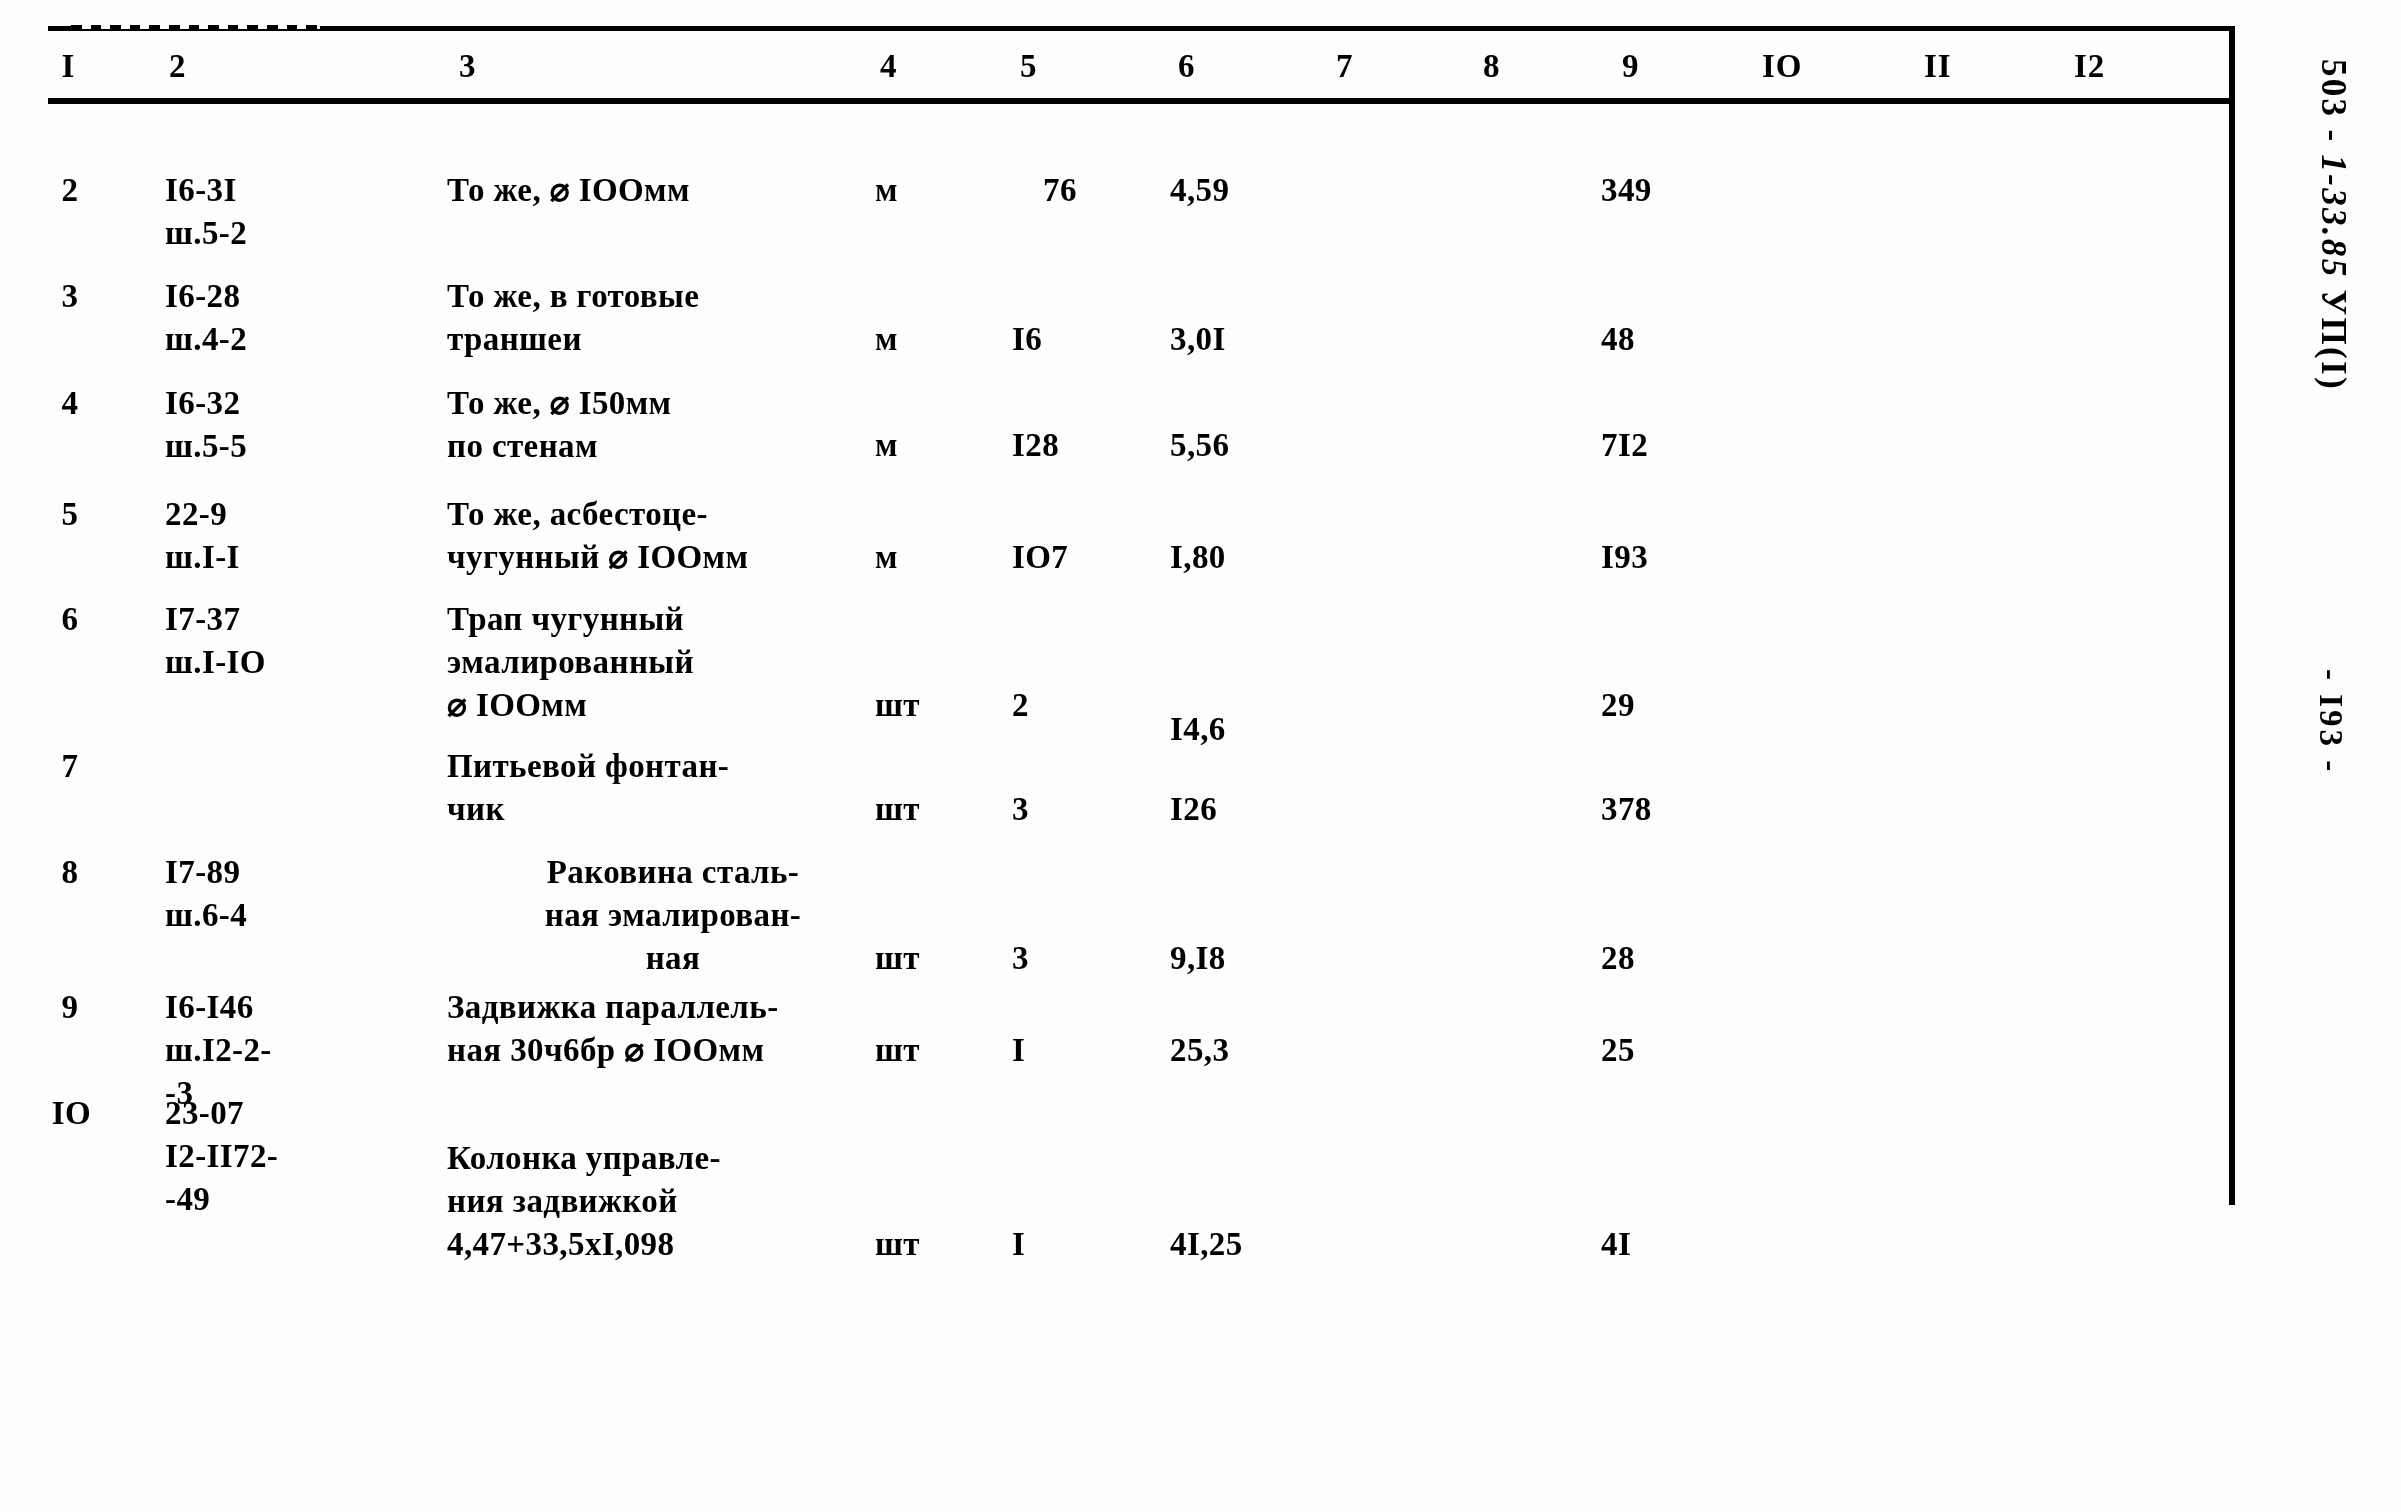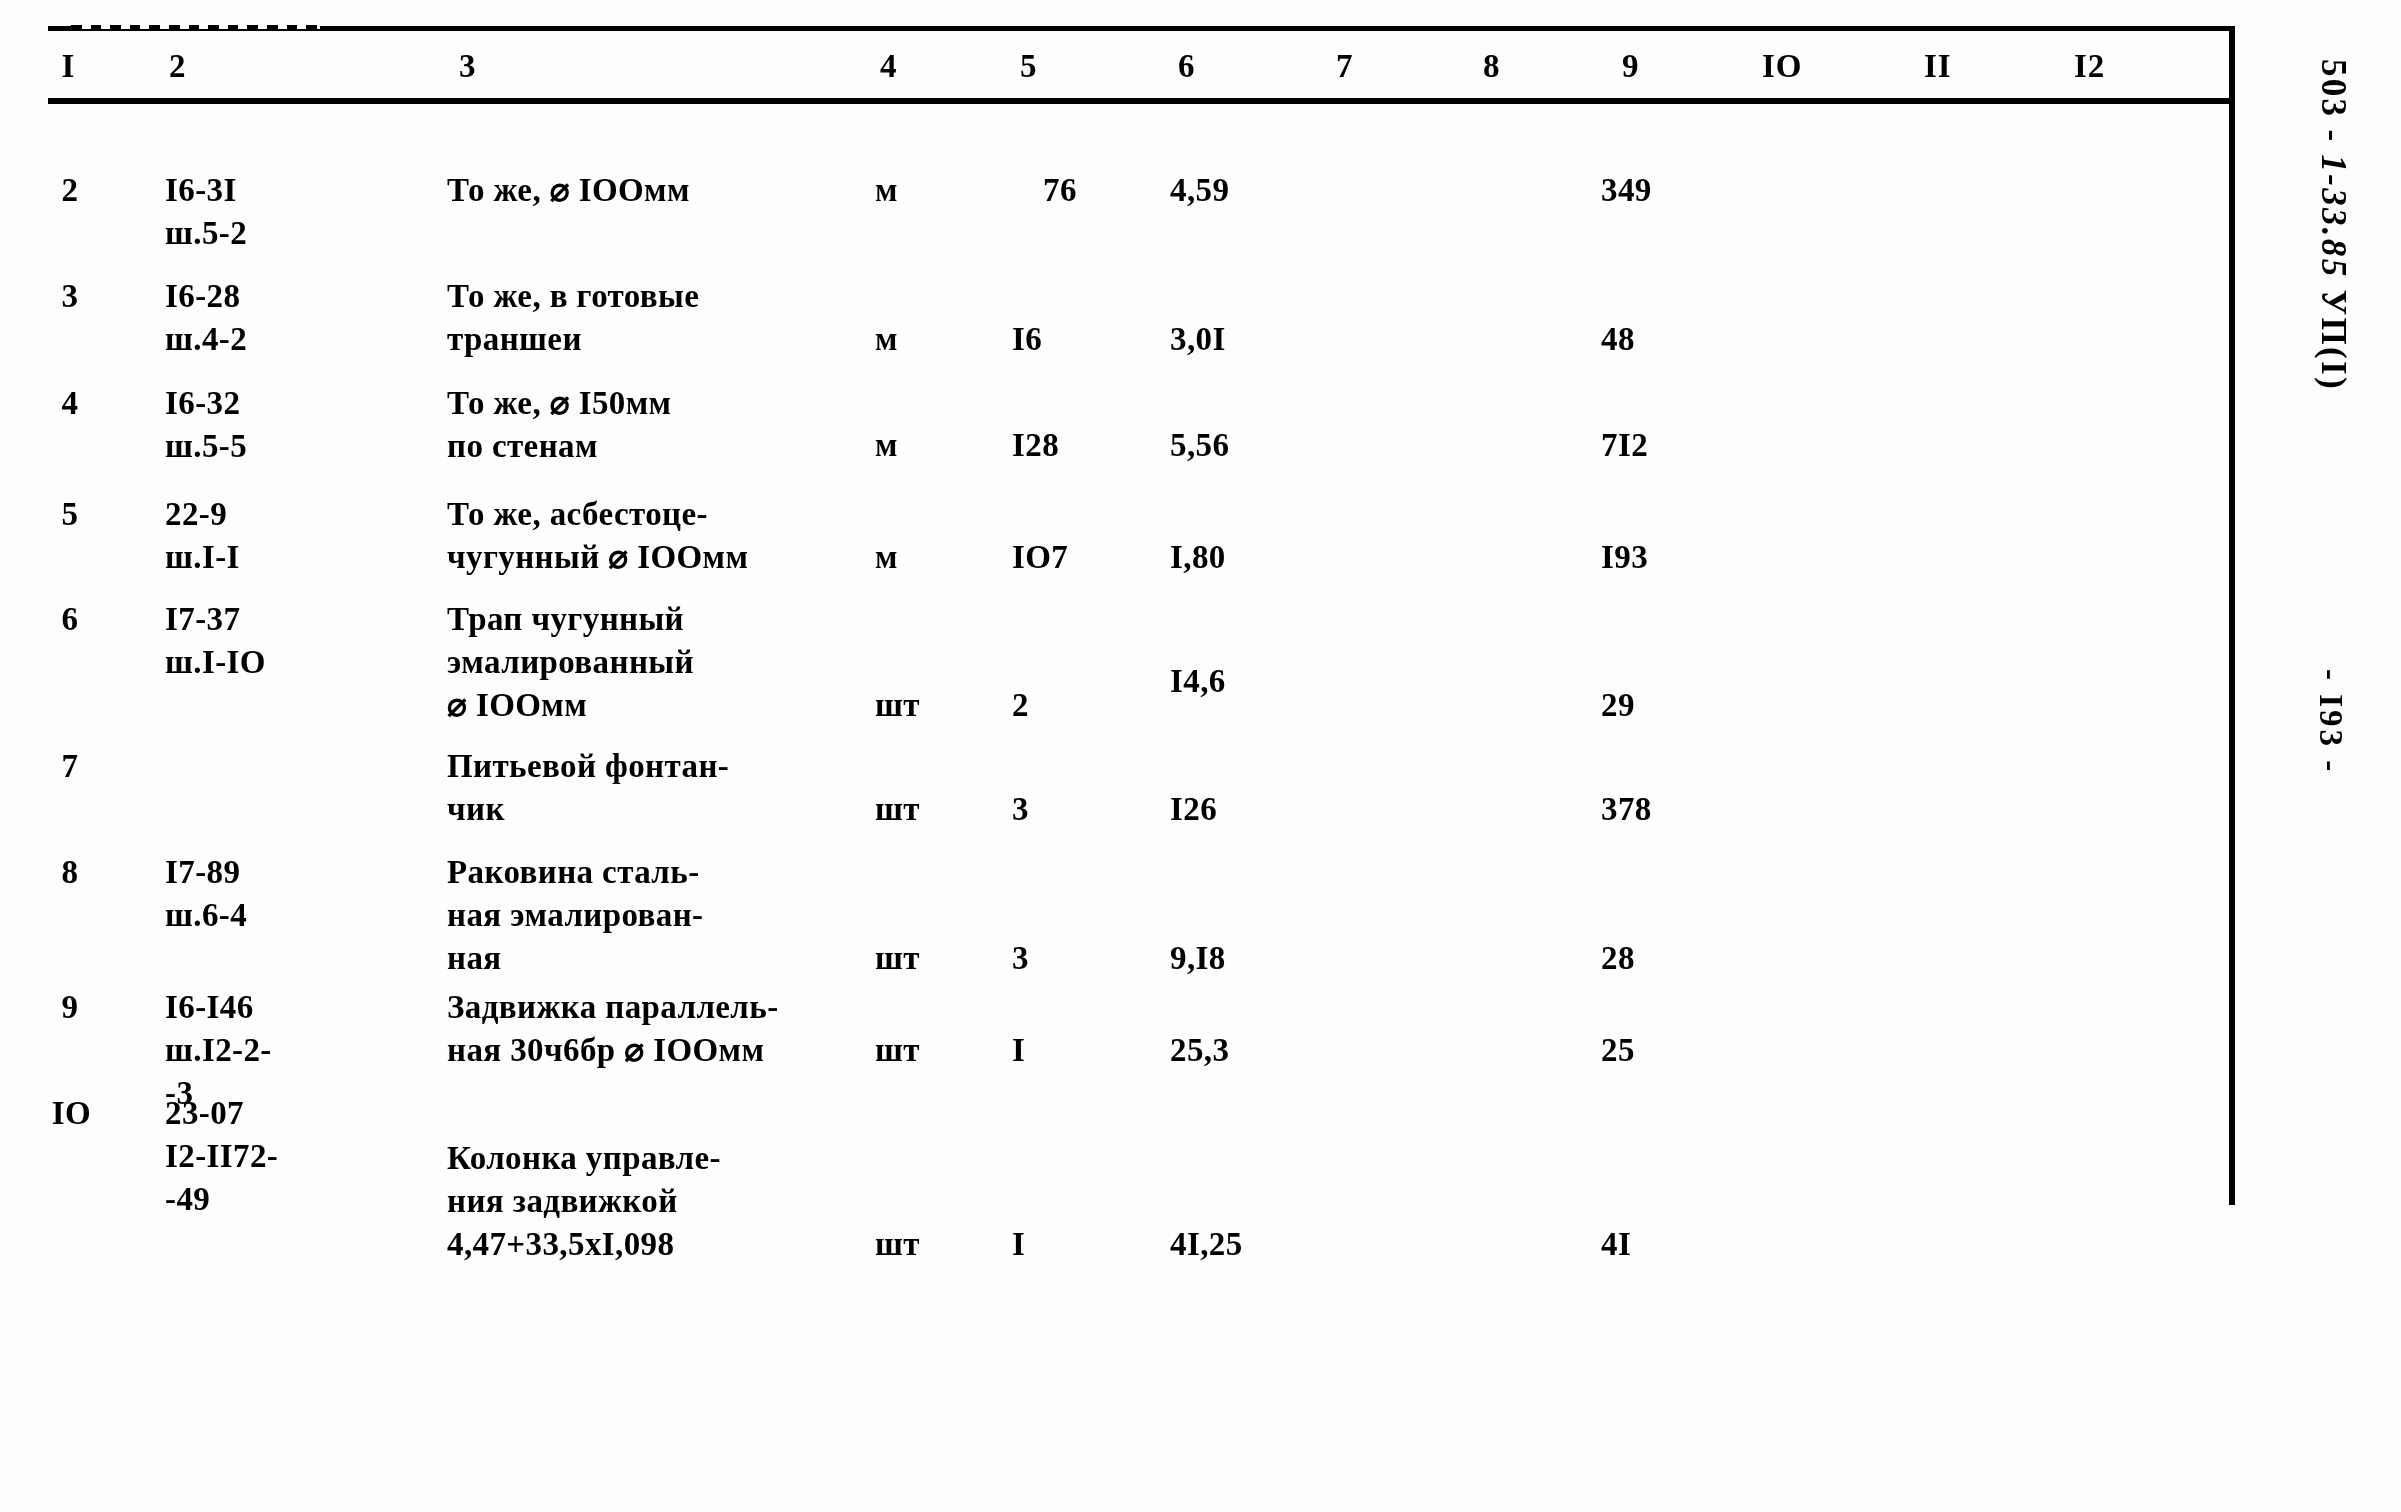--- a/index.html
+++ b/index.html
@@ -179,39 +179,39 @@
     <div class="cell c-total" style="left:1553px; top:510px;">I93</div>
 
     <div class="cell c-num" style="left:13.6px;   top:572px;">6</div>
     <div class="cell c-code" style="left:117px;  top:572px;">I7-37
 ш.I-IO</div>
     <div class="cell c-desc" style="left:399px;  top:572px;">Трап чугунный
 эмалированный
 ⌀ IOOмм</div>
     <div class="cell c-unit" style="left:827px; top:658px;">шт</div>
     <div class="cell c-qty" style="left:964px; top:658px;">2</div>
-    <div class="cell c-price" style="left:1122px; top:634px;">I4,6</div>
+    <div class="cell c-price" style="left:1122px; top:682px;">I4,6</div>
     <div class="cell c-c7" style="left:1281px; top:658px;"></div>
     <div class="cell c-c8" style="left:1427px; top:658px;"></div>
     <div class="cell c-total" style="left:1553px; top:658px;">29</div>
 
     <div class="cell c-num" style="left:13.6px;   top:719px;">7</div>
     <div class="cell c-desc" style="left:399px;  top:719px;">Питьевой фонтан-
 чик</div>
     <div class="cell c-unit" style="left:827px; top:762px;">шт</div>
     <div class="cell c-qty" style="left:964px; top:762px;">3</div>
     <div class="cell c-price" style="left:1122px; top:762px;">I26</div>
     <div class="cell c-c7" style="left:1281px; top:762px;"></div>
     <div class="cell c-c8" style="left:1427px; top:762px;"></div>
     <div class="cell c-total" style="left:1553px; top:762px;">378</div>
 
     <div class="cell c-num" style="left:13.6px;   top:825px;">8</div>
     <div class="cell c-code" style="left:117px;  top:825px;">I7-89
 ш.6-4</div>
-    <div class="cell c-desc" style="left:399px;  top:825px;">Раковина сталь-
+    <div class="cell c-desc" style="left:399px;  top:825px;text-align:center;">Раковина сталь-
 ная эмалирован-
 ная</div>
     <div class="cell c-unit" style="left:827px; top:911px;">шт</div>
     <div class="cell c-qty" style="left:964px; top:911px;">3</div>
     <div class="cell c-price" style="left:1122px; top:911px;">9,I8</div>
     <div class="cell c-c7" style="left:1281px; top:911px;"></div>
     <div class="cell c-c8" style="left:1427px; top:911px;"></div>
     <div class="cell c-total" style="left:1553px; top:911px;">28</div>
 
     <div class="cell c-num" style="left:13.6px;   top:960px;">9</div>

